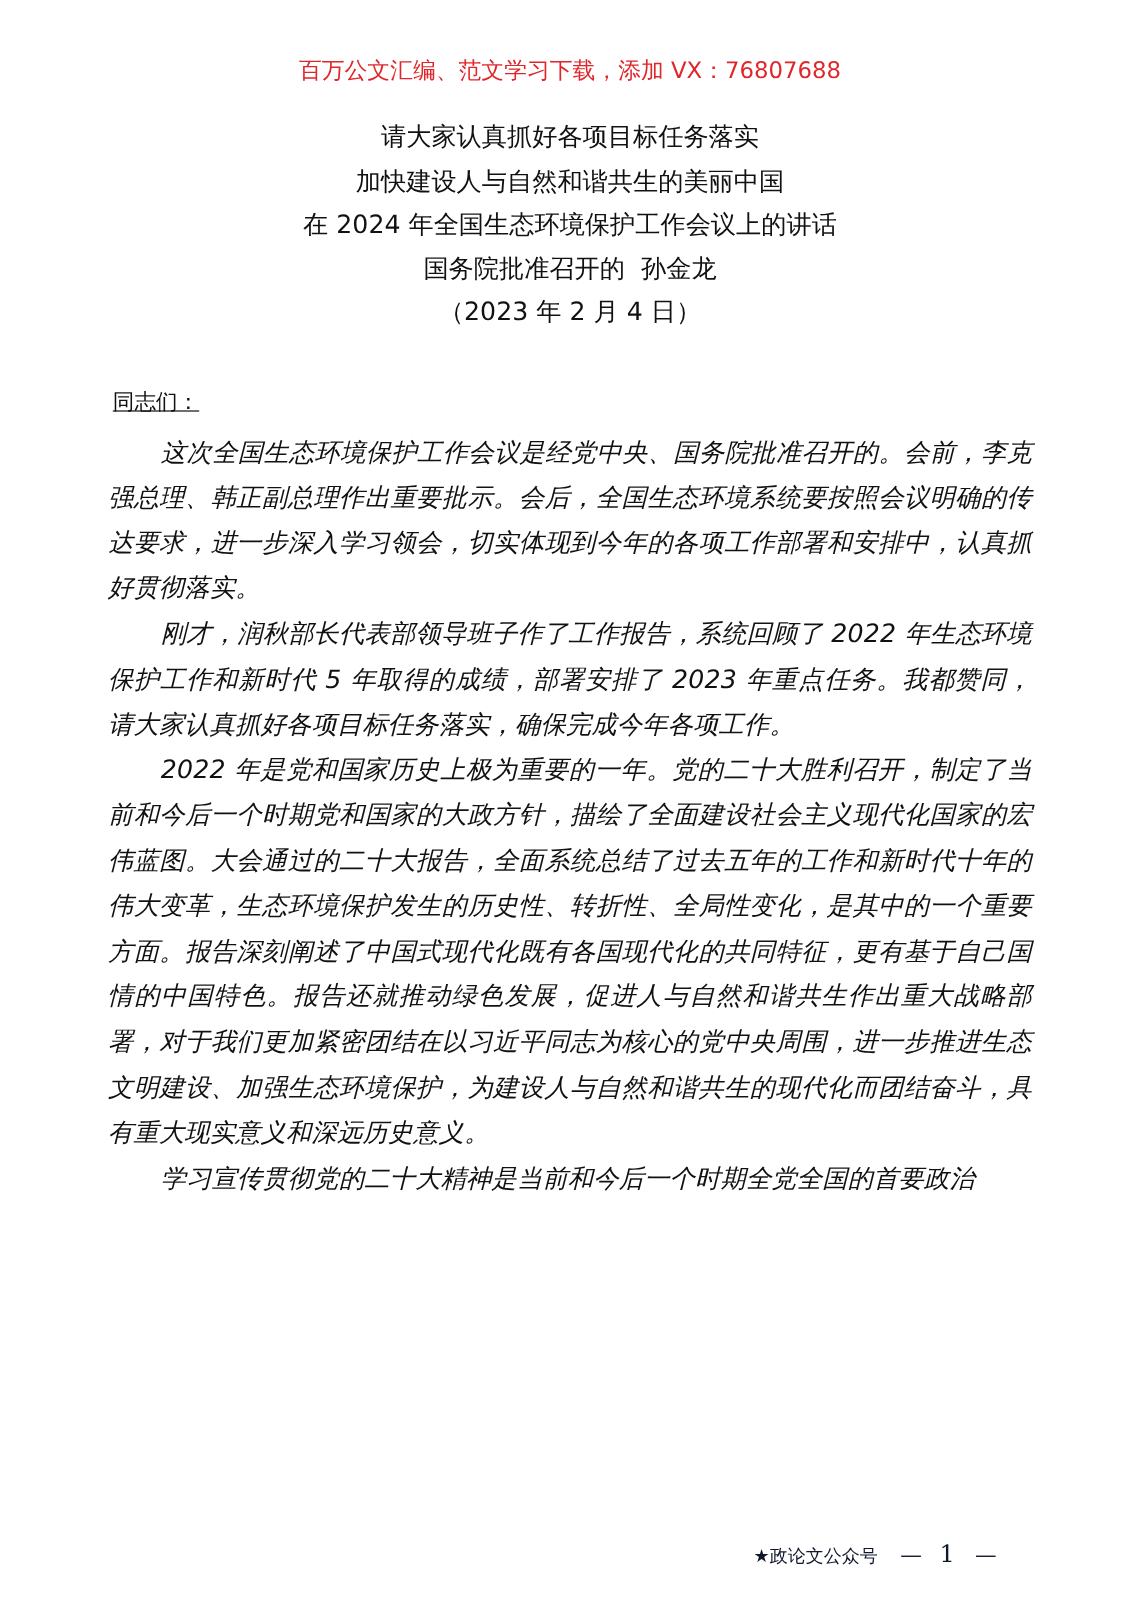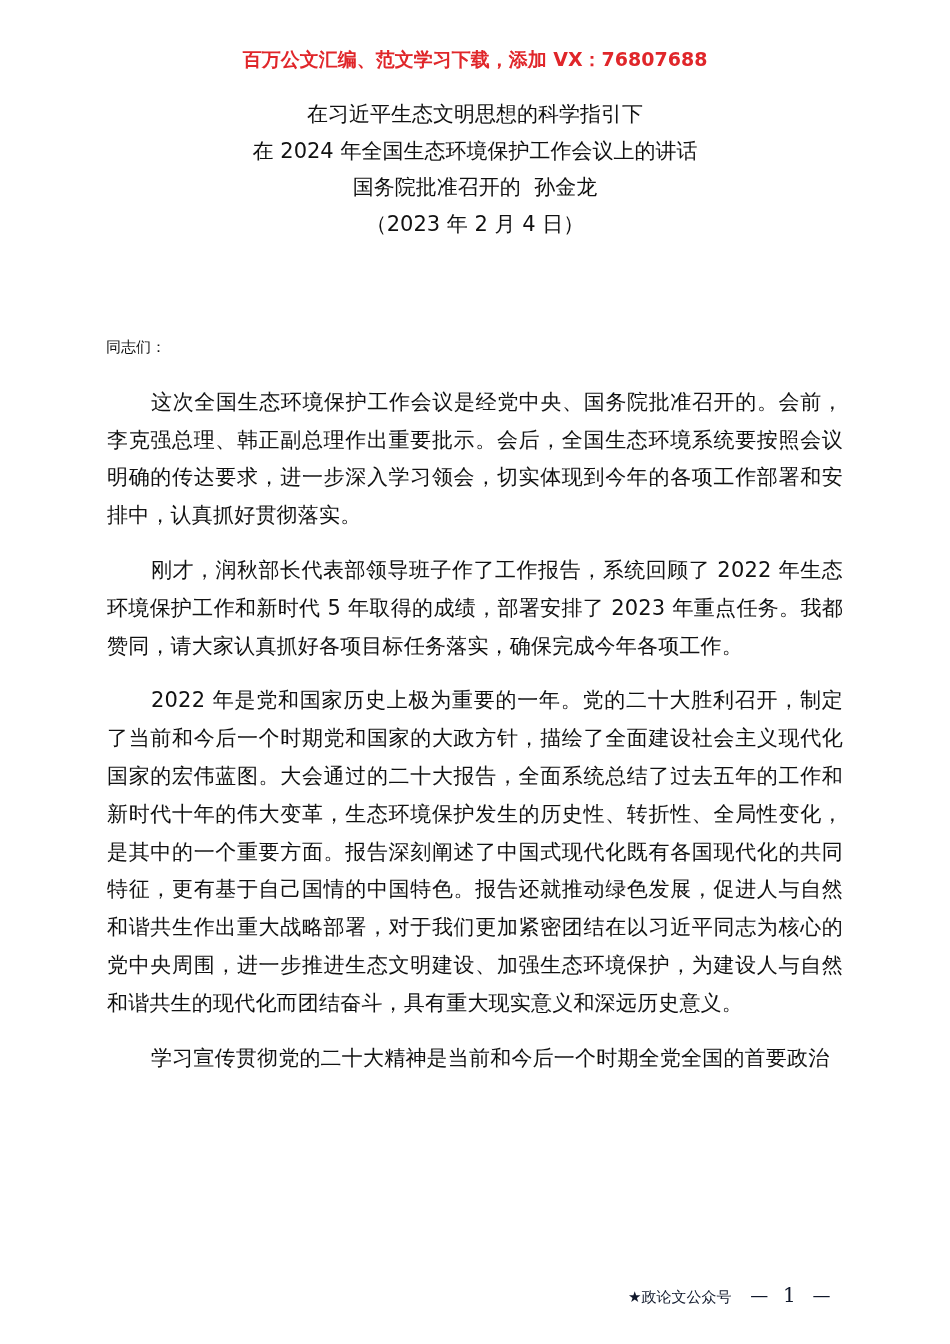--- a/index.html
+++ b/index.html
@@ -17,21 +17,20 @@
     }
     .watermark {
       position: absolute;
       top: 44px;
       left: 0;
       width: 950px;
       text-align: center;
       font-size: 19px;
       line-height: 30px;
       color: #e0262a;
-      font-weight: bold;
     }
     .title-block {
       position: absolute;
       top: 96px;
       left: 0;
       width: 950px;
       text-align: center;
     }
     .title-line {
       font-size: 21px;
@@ -40,32 +39,34 @@
       color: #111111;
       white-space: nowrap;
     }
     .body-block {
       position: absolute;
       top: 313px;
       left: 90px;
       width: 770px;
     }
     .salutation {
-      font-size: 15px;
+      font-size: 18px;
       line-height: 37.8px;
-      margin: 16px;
+      margin: 4px;
+      text-decoration: underline;
     }
     .para {
       font-size: 21px;
       line-height: 37.8px;
-      margin: 17px;
+      margin: 0;
       text-indent: 44px;
       text-align: justify;
       text-justify: inter-character;
       letter-spacing: 0.2px;
+      font-style: italic;
     }
     .footer {
       position: absolute;
       top: 1281px;
       left: 628px;
       font-size: 15px;
       line-height: 28px;
       color: #0f172a;
       white-space: nowrap;
     }
@@ -78,21 +79,22 @@
       font-family: "DejaVu Serif", "Liberation Serif", serif;
       font-size: 18px;
     }
   </style>
 </head>
 <body>
 
 <div class="watermark">百万公文汇编、范文学习下载，添加 VX：76807688</div>
 
 <div class="title-block">
-  <div class="title-line">在习近平生态文明思想的科学指引下</div>
+  <div class="title-line">请大家认真抓好各项目标任务落实</div>
+  <div class="title-line">加快建设人与自然和谐共生的美丽中国</div>
   <div class="title-line">在 2024 年全国生态环境保护工作会议上的讲话</div>
   <div class="title-line" style="white-space: pre;">国务院批准召开的  孙金龙</div>
   <div class="title-line">（2023 年 2 月 4 日）</div>
 </div>
 
 <div class="body-block">
   <p class="salutation">同志们：</p>
   <p class="para">这次全国生态环境保护工作会议是经党中央、国务院批准召开的。会前，李克强总理、韩正副总理作出重要批示。会后，全国生态环境系统要按照会议明确的传达要求，进一步深入学习领会，切实体现到今年的各项工作部署和安排中，认真抓好贯彻落实。</p>
   <p class="para">刚才，润秋部长代表部领导班子作了工作报告，系统回顾了 2022 年生态环境保护工作和新时代 5 年取得的成绩，部署安排了 2023 年重点任务。我都赞同，请大家认真抓好各项目标任务落实，确保完成今年各项工作。</p>
   <p class="para">2022 年是党和国家历史上极为重要的一年。党的二十大胜利召开，制定了当前和今后一个时期党和国家的大政方针，描绘了全面建设社会主义现代化国家的宏伟蓝图。大会通过的二十大报告，全面系统总结了过去五年的工作和新时代十年的伟大变革，生态环境保护发生的历史性、转折性、全局性变化，是其中的一个重要方面。报告深刻阐述了中国式现代化既有各国现代化的共同特征，更有基于自己国情的中国特色。报告还就推动绿色发展，促进人与自然和谐共生作出重大战略部署，对于我们更加紧密团结在以习近平同志为核心的党中央周围，进一步推进生态文明建设、加强生态环境保护，为建设人与自然和谐共生的现代化而团结奋斗，具有重大现实意义和深远历史意义。</p>

